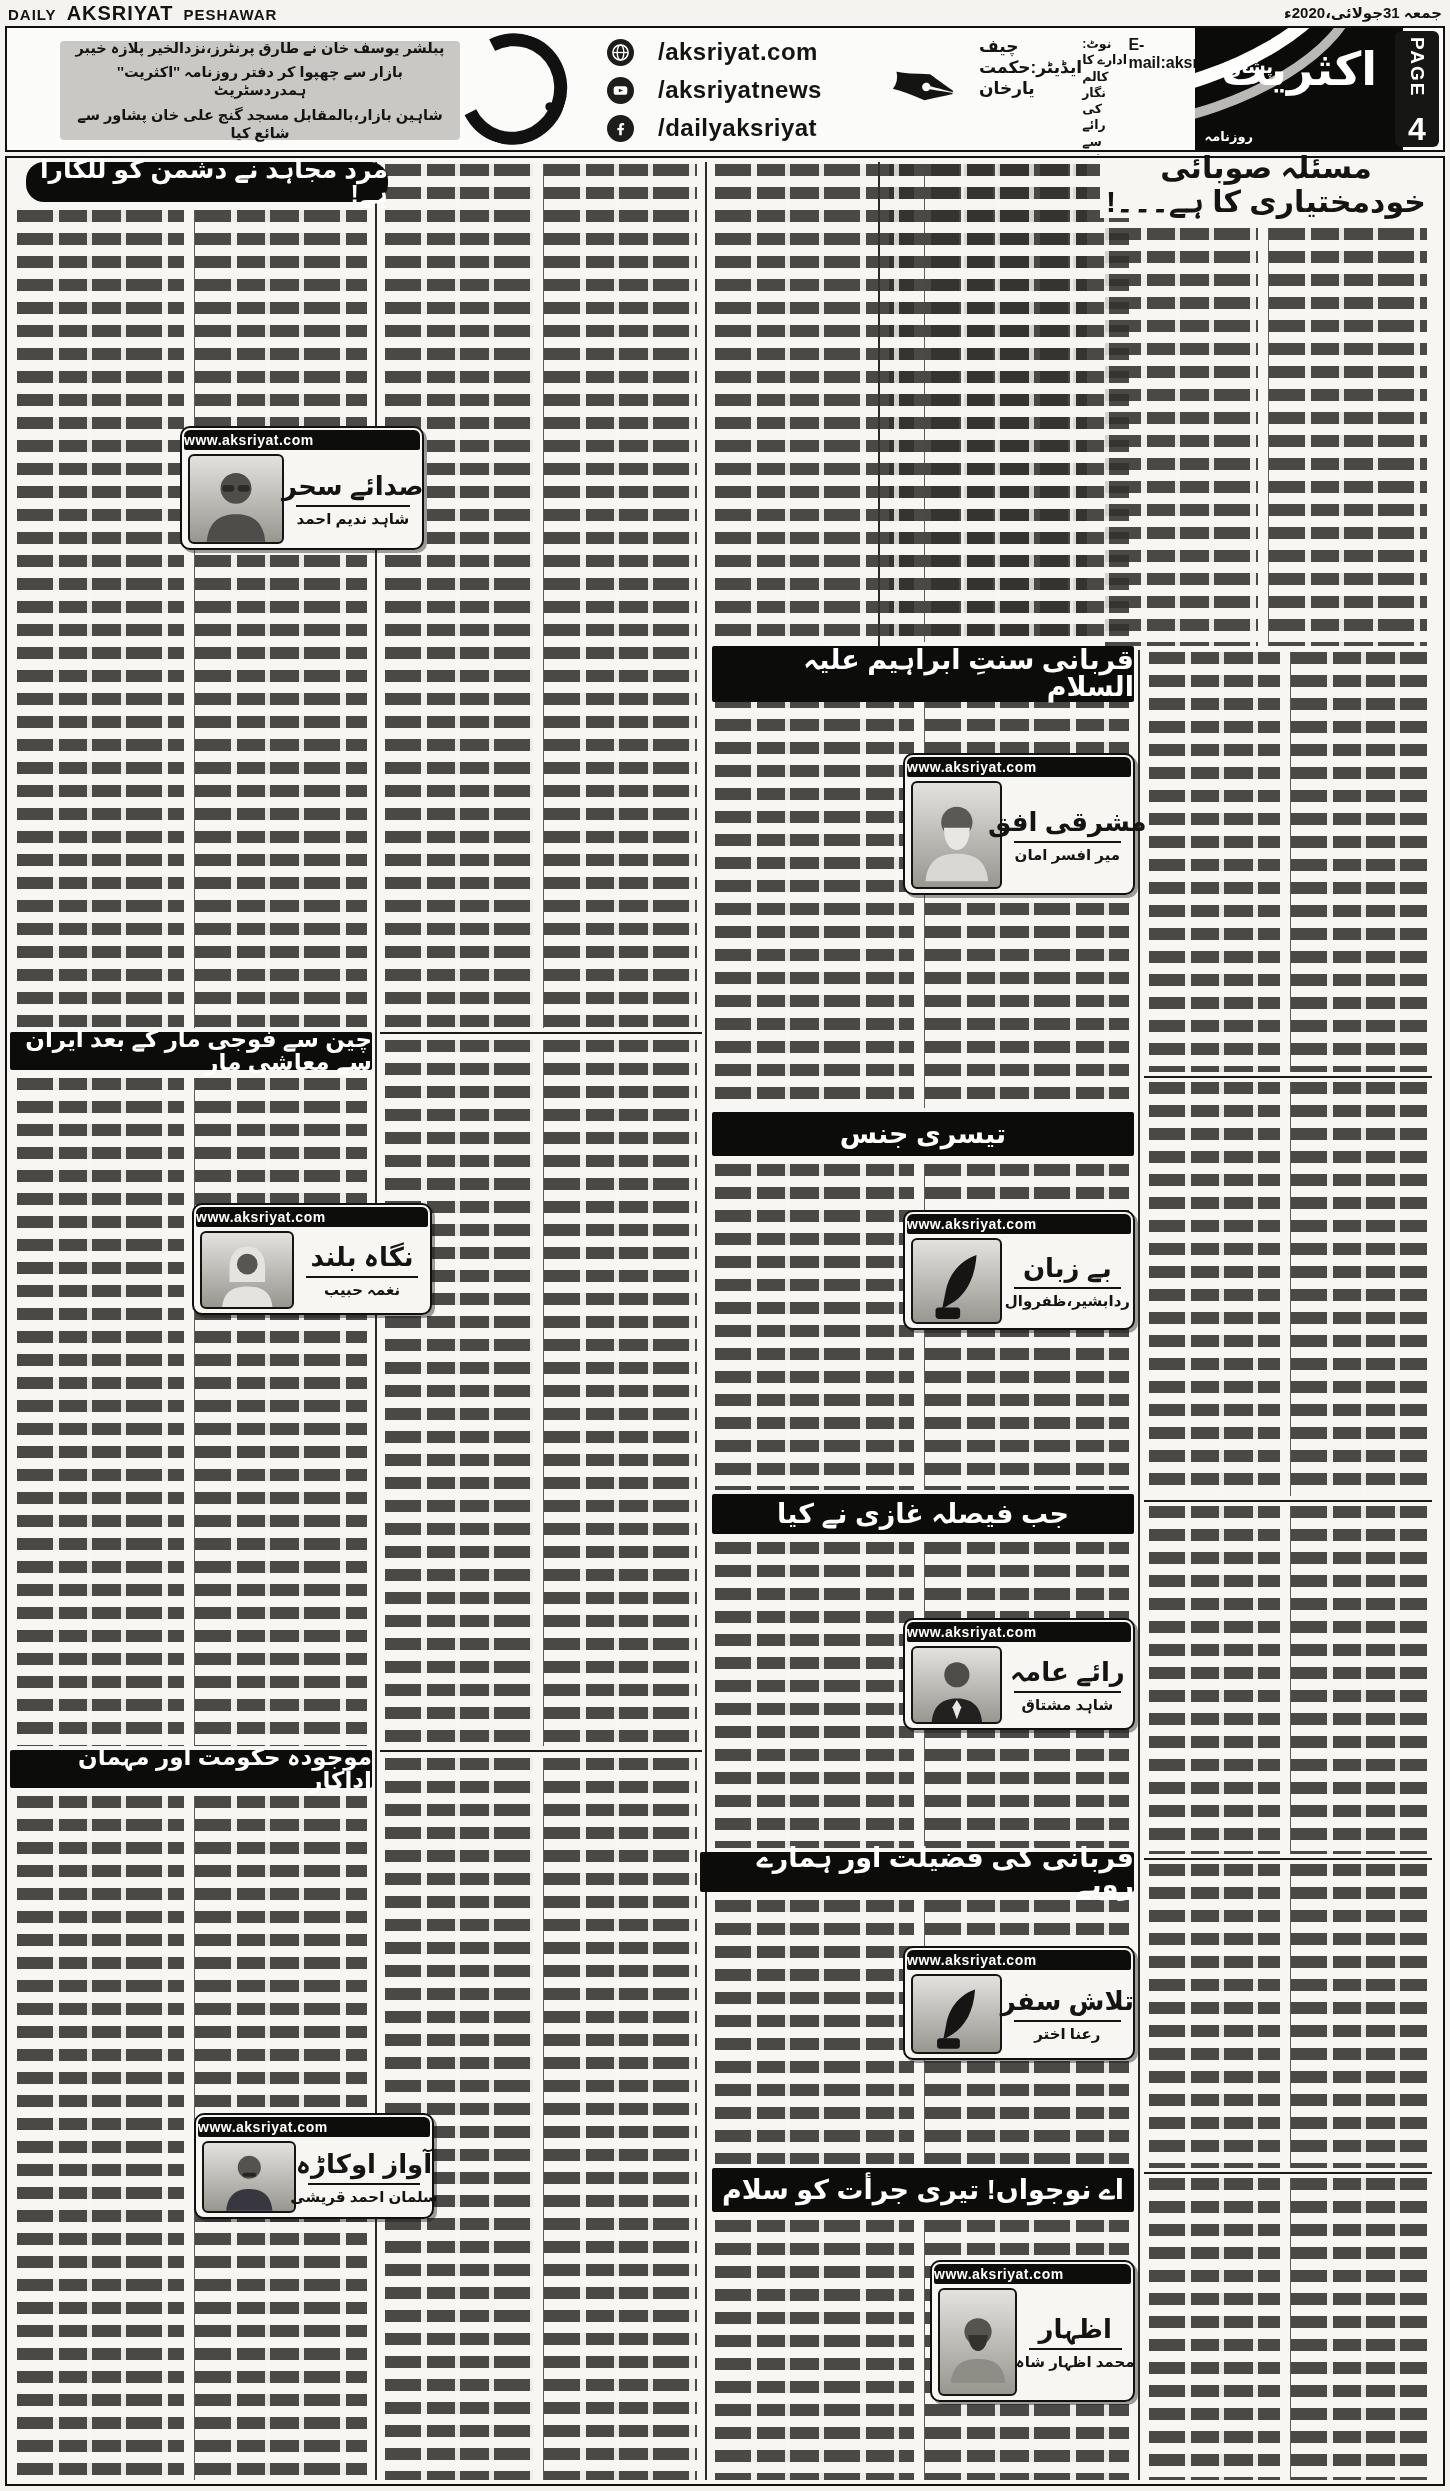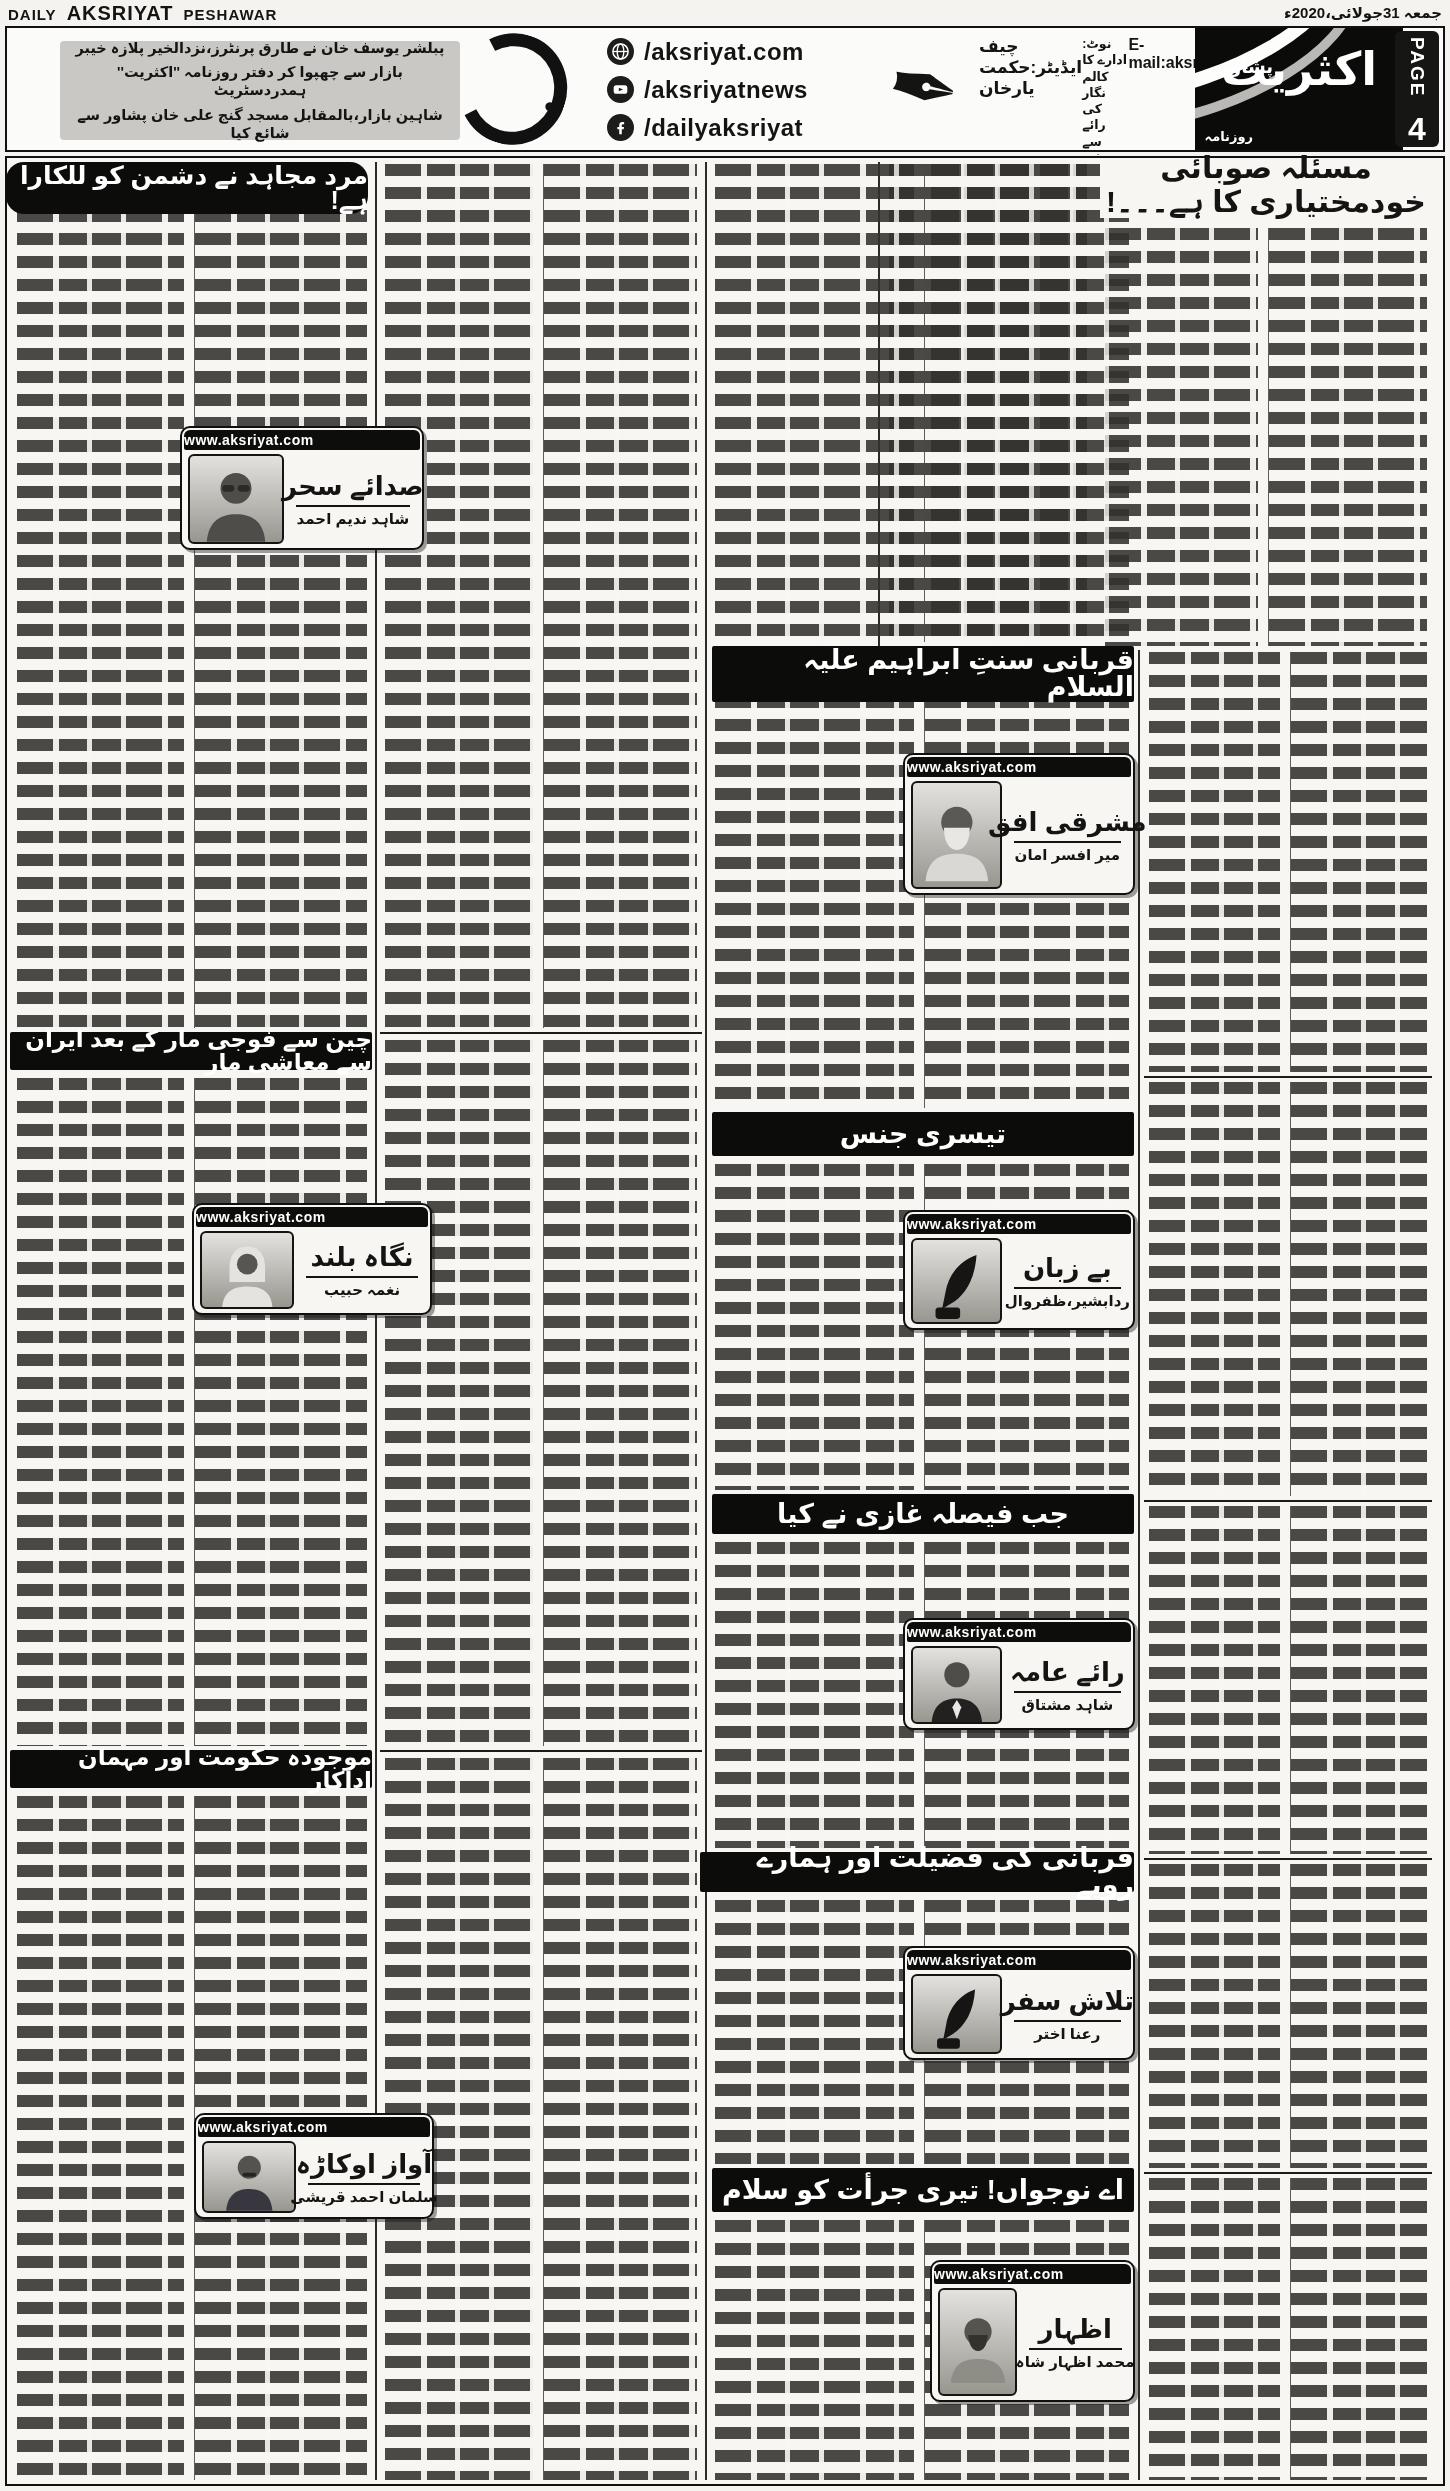--- a/index.html
+++ b/index.html
@@ -16,21 +16,21 @@
 
   
   #mast{left:5px;top:26px;width:1440px;height:126px;border:2px solid #111;background:#fbfbf9;}
   #pubbox{left:53px;top:13px;width:400px;height:99px;background:#c9c8c5;border-radius:4px;
           display:flex;flex-direction:column;justify-content:center;gap:6px;direction:rtl;text-align:center;padding:4px 14px;}
   #pubbox div{font-size:14.5px;font-weight:700;line-height:1.25;}
   #crescent{left:452px;top:5px;width:108px;height:112px;border:13px solid #111;border-radius:50%;
             border-left-color:transparent;transform:rotate(18deg);}
   #crescent::after{content:"";position:absolute;right:-4px;top:44px;width:9px;height:9px;background:#111;border-radius:50%;}
   #social{left:600px;top:6px;width:280px;height:112px;display:flex;flex-direction:column;justify-content:space-between;padding:4px 0;}
-  .soc-row{display:flex;gap:10px;}
+  .soc-row{display:flex;align-items:center;gap:24px;}
   .soc-ic{width:27px;height:27px;border-radius:50%;background:#1d1d1c;color:#fff;display:flex;align-items:center;justify-content:center;flex:0 0 27px;}
   .soc-ic svg{display:block;}
   .soc-h{font-size:24px;font-weight:800;letter-spacing:.5px;}
   #pen{left:872px;top:-6px;width:90px;height:132px;font-size:86px;line-height:132px;text-align:center;transform:rotate(12deg);}
   #edblock{left:972px;top:8px;width:236px;height:110px;display:flex;justify-content:space-between;text-align:left;}
   #edchief{font-size:17px;font-weight:800;direction:rtl;}
   #ednote{font-size:12.5px;font-weight:600;direction:rtl;line-height:1.3;}
   #ednote b{font-weight:900;}
   #edmail,#edphone{font-size:16px;font-weight:800;}
   #logo{left:1188px;top:0;width:208px;height:122px;background:#0b0b0a;overflow:hidden;}
@@ -168,21 +168,21 @@
     <span class="rule"></span>
   </div>
   <div class="abs region" style="left:884px;top:164px;width:208px;height:482px;">
       <div class="txt"></div>
     </div>
   <div class="abs region" style="left:1100px;top:228px;width:332px;height:418px;">
       <div class="txt"></div>
       <div class="txt"></div>
     </div>
 
-  <div class="abs hbar" style="left:6px;top:162px;width:362px;height:52px;font-size:25px;border-radius:18px;">مرد مجاہد نے دشمن کو للکارا ہے!</div>
+  <div class="abs hbar" style="left:26px;top:162px;width:362px;height:40px;font-size:25px;border-radius:18px;">مرد مجاہد نے دشمن کو للکارا ہے!</div>
   <div class="abs region" style="left:12px;top:210px;width:360px;height:818px;">
       <div class="txt"></div>
       <div class="txt"></div>
     </div>
 
   <div class="abs hbar" style="left:10px;top:1032px;width:362px;height:38px;font-size:23px;">چین سے فوجی مار کے بعد ایران سے معاشی مار</div>
   <div class="abs region" style="left:12px;top:1078px;width:360px;height:668px;">
       <div class="txt"></div>
       <div class="txt"></div>
     </div>

